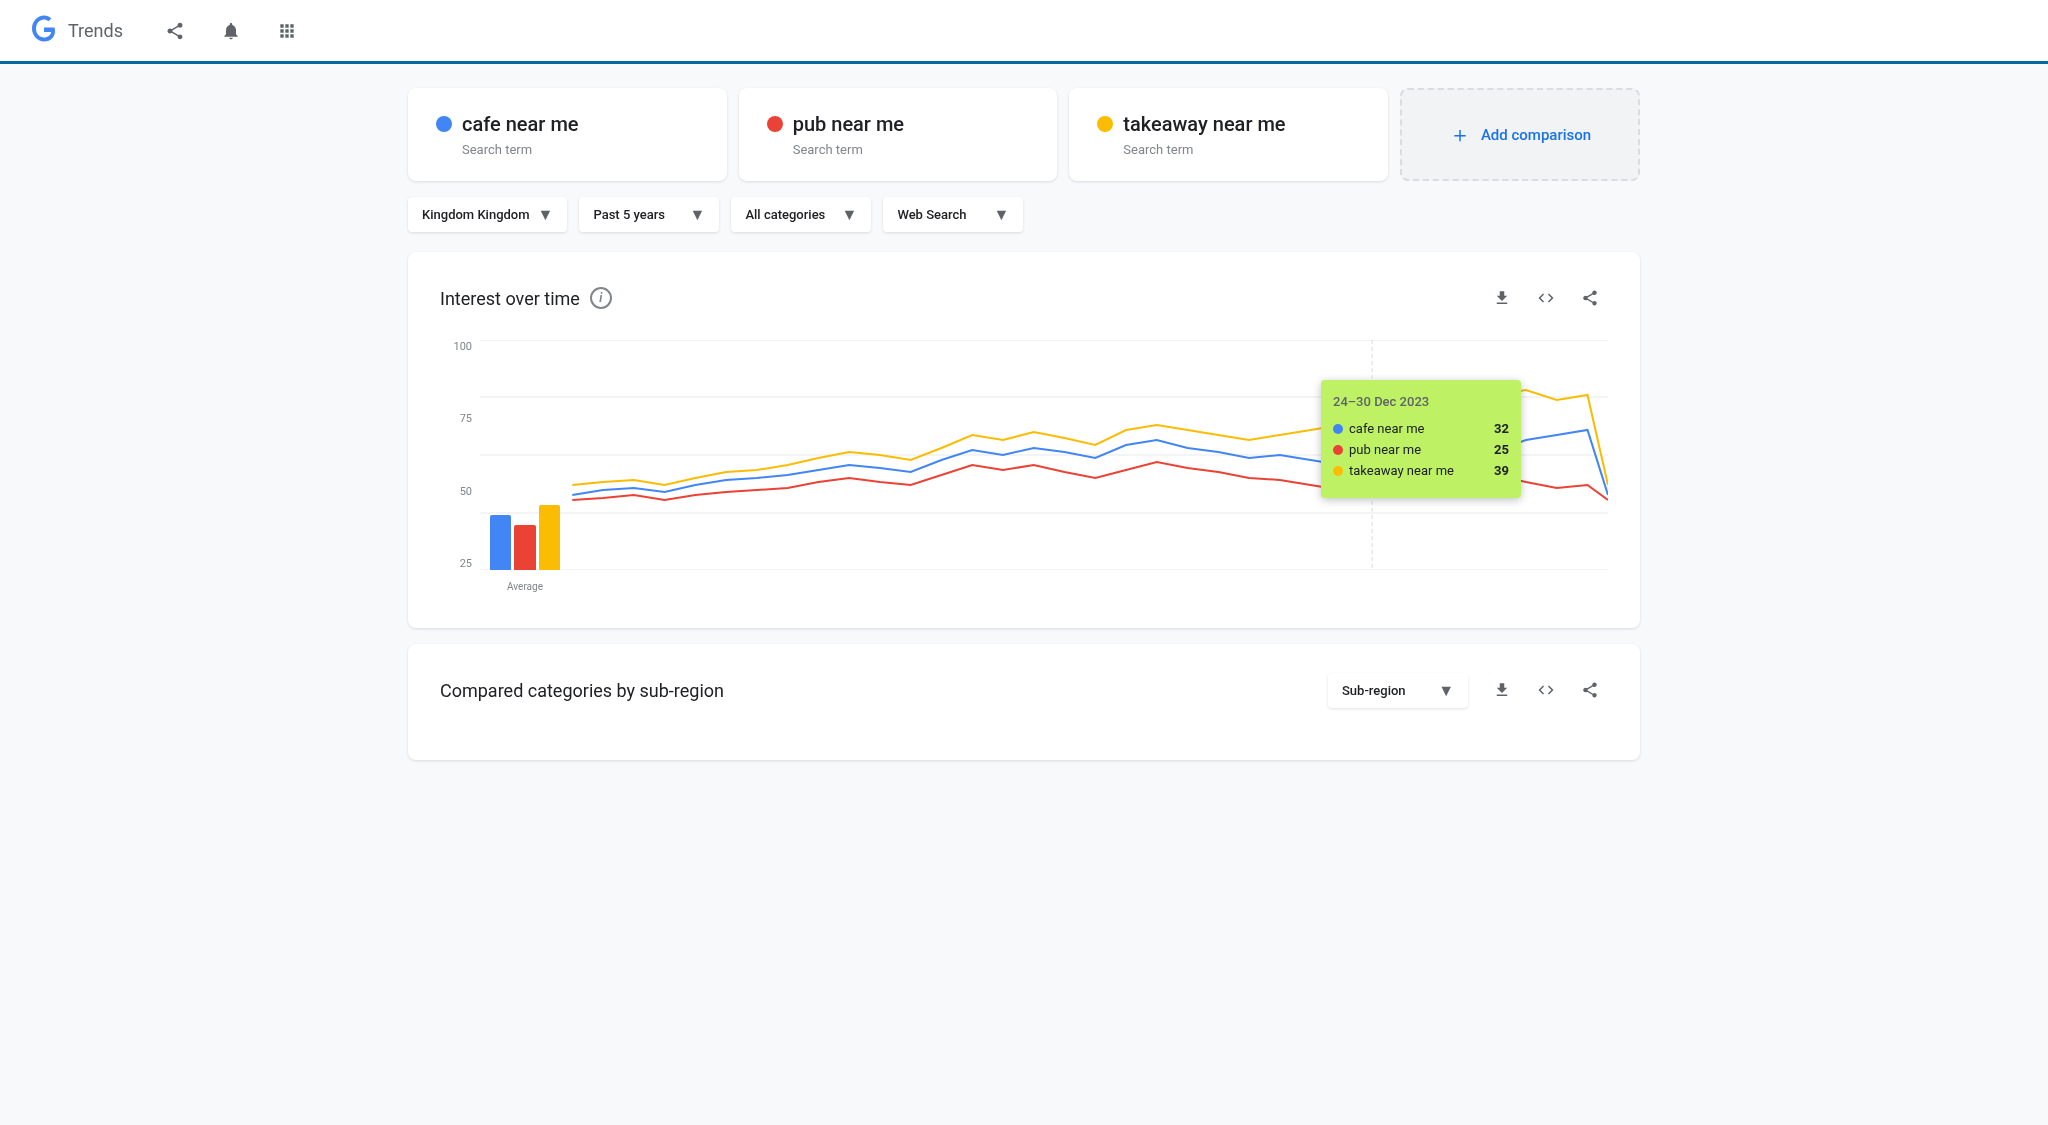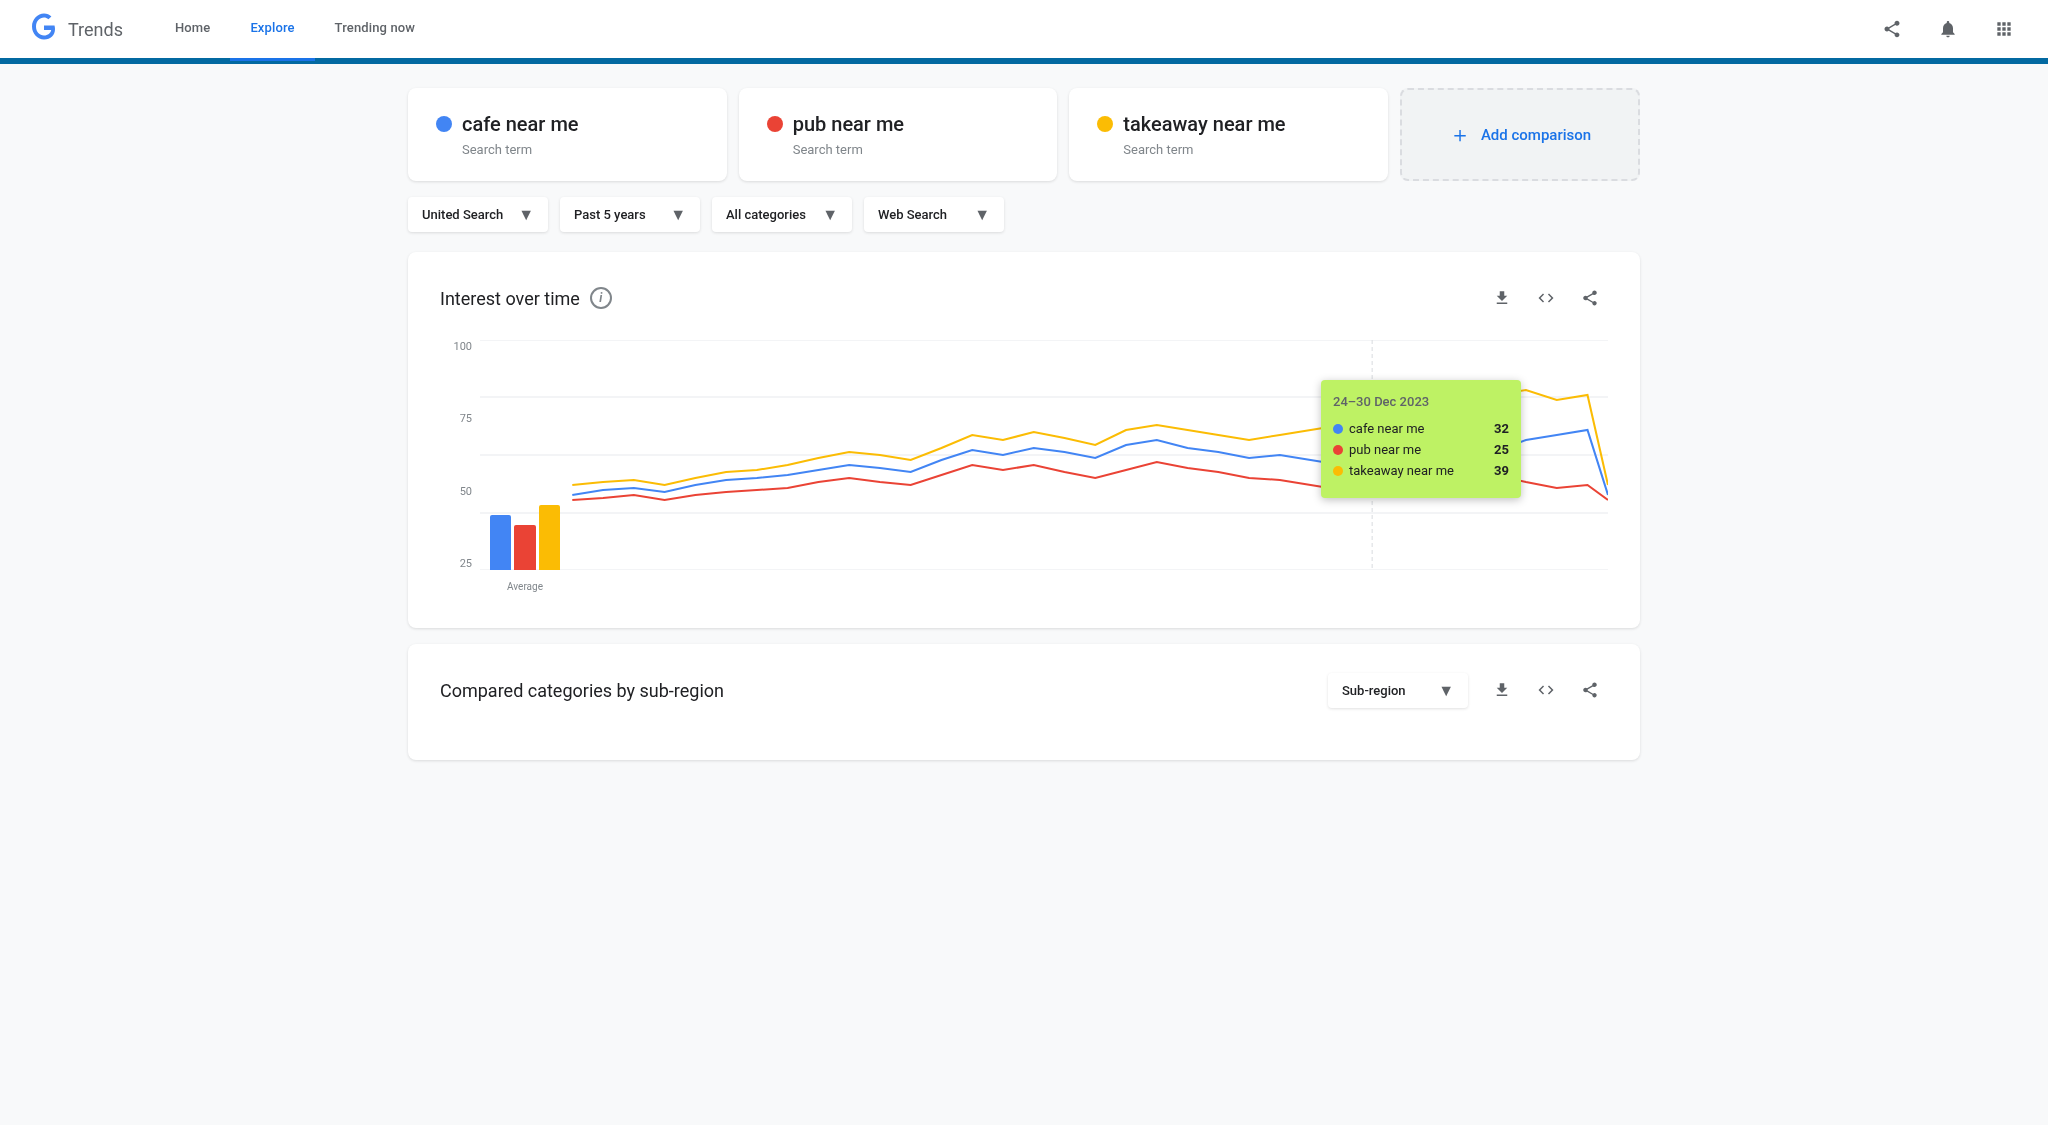--- a/index.html
+++ b/index.html
@@ -10,21 +10,21 @@
       font-size: 14px;
     }
 
     
     .header {
       background: #fff;
       display: flex;
       align-items: center;
       padding: 0 24px;
       height: 64px;
-      border-bottom: 6px solid #0369a1;
+      border-bottom: 3px solid #0369a1;
       position: sticky;
       top: 0;
       z-index: 100;
     }
     .logo {
       display: flex;
       align-items: center;
       margin-right: 32px;
       text-decoration: none;
     }
@@ -366,25 +366,20 @@
 
     <svg class="logo-g" viewBox="0 0 40 40" xmlns="http://www.w3.org/2000/svg">
       <path d="M20 16.5h10.5c.3 1.1.5 2.3.5 3.5 0 6.1-4.1 10.5-11 10.5C13.7 30.5 8 24.8 8 17.5S13.7 4.5 20 4.5c3 0 5.5 1.1 7.4 2.9l-3 2.9C23 9 21.6 8.5 20 8.5c-4.4 0-8 3.6-8 9s3.6 9 8 9c4 0 6.6-2.4 7.2-5.5H20v-4.5z" fill="#4285f4"></path>
       <path d="M20 16.5v4.5h7.2c-.6 3.1-3.2 5.5-7.2 5.5-4.4 0-8-4-8-9s3.6-9 8-9c1.6 0 3 .5 4.4 1.8l3-2.9C23.5 5.6 21.9 4.5 20 4.5 13.7 4.5 8 10.2 8 17.5S13.7 30.5 20 30.5c6.9 0 11-4.4 11-10.5 0-1.2-.2-2.4-.5-3.5H20z" fill="#34a853" opacity="0"></path>
       <path d="M8 17.5c0-1.8.4-3.5 1-5L5.8 8.6C4 11 3 14.1 3 17.5s1 6.5 2.8 8.9l3.2-4c-.6-1.5-1-3.1-1-4.9z" fill="#fbbc05" opacity="0"></path>
       <path d="M20 4.5c-3 0-5.8 1-7.9 2.8l3.3 3.3C16.6 9.3 18.2 8.5 20 8.5c1.6 0 3 .5 4.4 1.8l3-2.9C25.5 5.6 22.9 4.5 20 4.5z" fill="#ea4335" opacity="0"></path>
     </svg>
     <span class="logo-trends-text">Trends</span>
   </a>
 
-  <nav>
-    <a class="nav-item">Home</a>
-    <a class="nav-item active">Explore</a>
-    <a class="nav-item">Trending now</a>
-  </nav>
 
   <div class="header-actions">
     <button class="icon-btn" title="Share">
       <svg width="20" height="20" viewBox="0 0 24 24" fill="none">
         <path d="M18 16.08c-.76 0-1.44.3-1.96.77L8.91 12.7c.05-.23.09-.46.09-.7s-.04-.47-.09-.7l7.05-4.11c.54.5 1.25.81 2.04.81 1.66 0 3-1.34 3-3s-1.34-3-3-3-3 1.34-3 3c0 .24.04.47.09.7L8.04 9.81C7.5 9.31 6.79 9 6 9c-1.66 0-3 1.34-3 3s1.34 3 3 3c.79 0 1.5-.31 2.04-.81l7.12 4.16c-.05.21-.08.43-.08.65 0 1.61 1.31 2.92 2.92 2.92s2.92-1.31 2.92-2.92-1.31-2.92-2.92-2.92z" fill="#5f6368"></path>
       </svg>
     </button>
     <button class="icon-btn" title="Notifications">
       <svg width="20" height="20" viewBox="0 0 24 24" fill="none">
         <path d="M12 22c1.1 0 2-.9 2-2h-4c0 1.1.9 2 2 2zm6-6V11c0-3.07-1.64-5.64-4.5-6.32V4c0-.83-.67-1.5-1.5-1.5s-1.5.67-1.5 1.5v.68C7.63 5.36 6 7.92 6 11v5l-2 2v1h16v-1l-2-2z" fill="#5f6368"></path>
@@ -423,21 +418,21 @@
       <div class="card-subtitle">Search term</div>
     </div>
     <div class="add-comparison-card">
       <span class="add-icon">＋</span>
       <span>Add comparison</span>
     </div>
   </div>
 
   <div class="filters-row">
     <button class="filter-select">
-      <span>United Search</span>
+      <span>Kingdom Kingdom</span>
       <span class="filter-chevron">▼</span>
     </button>
     <button class="filter-select">
       <span>Past 5 years</span>
       <span class="filter-chevron">▼</span>
     </button>
     <button class="filter-select">
       <span>All categories</span>
       <span class="filter-chevron">▼</span>
     </button>

